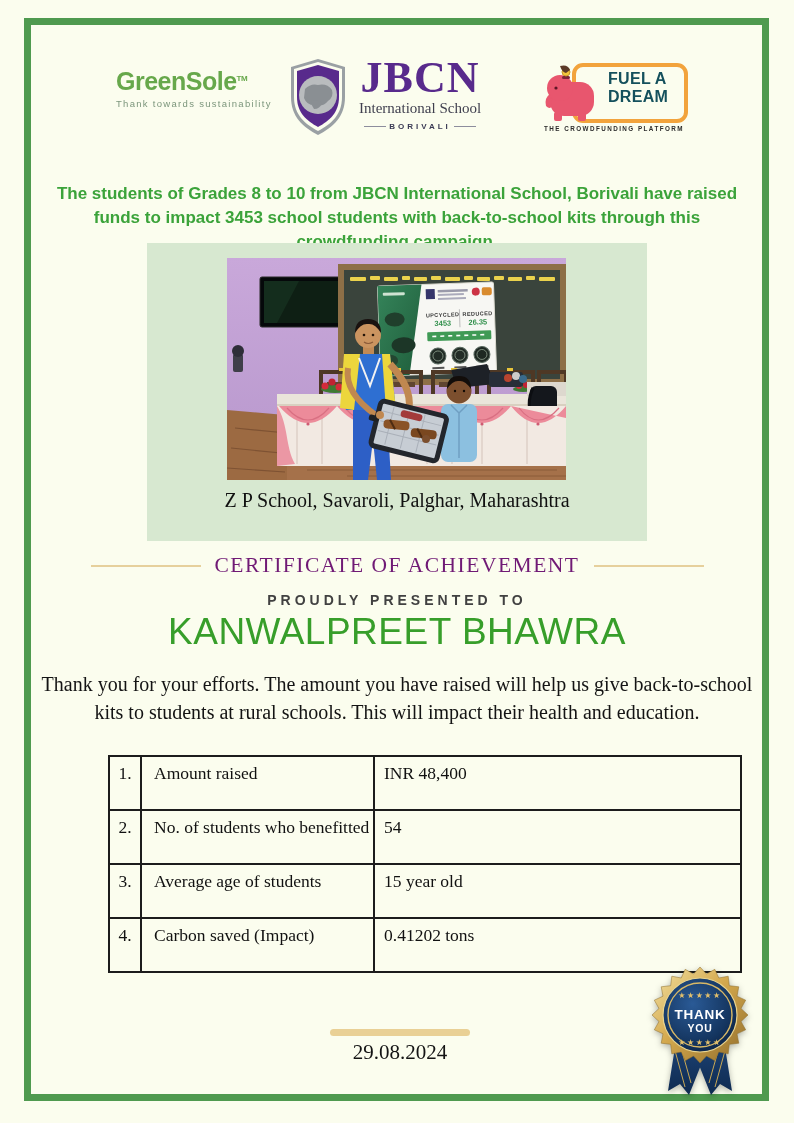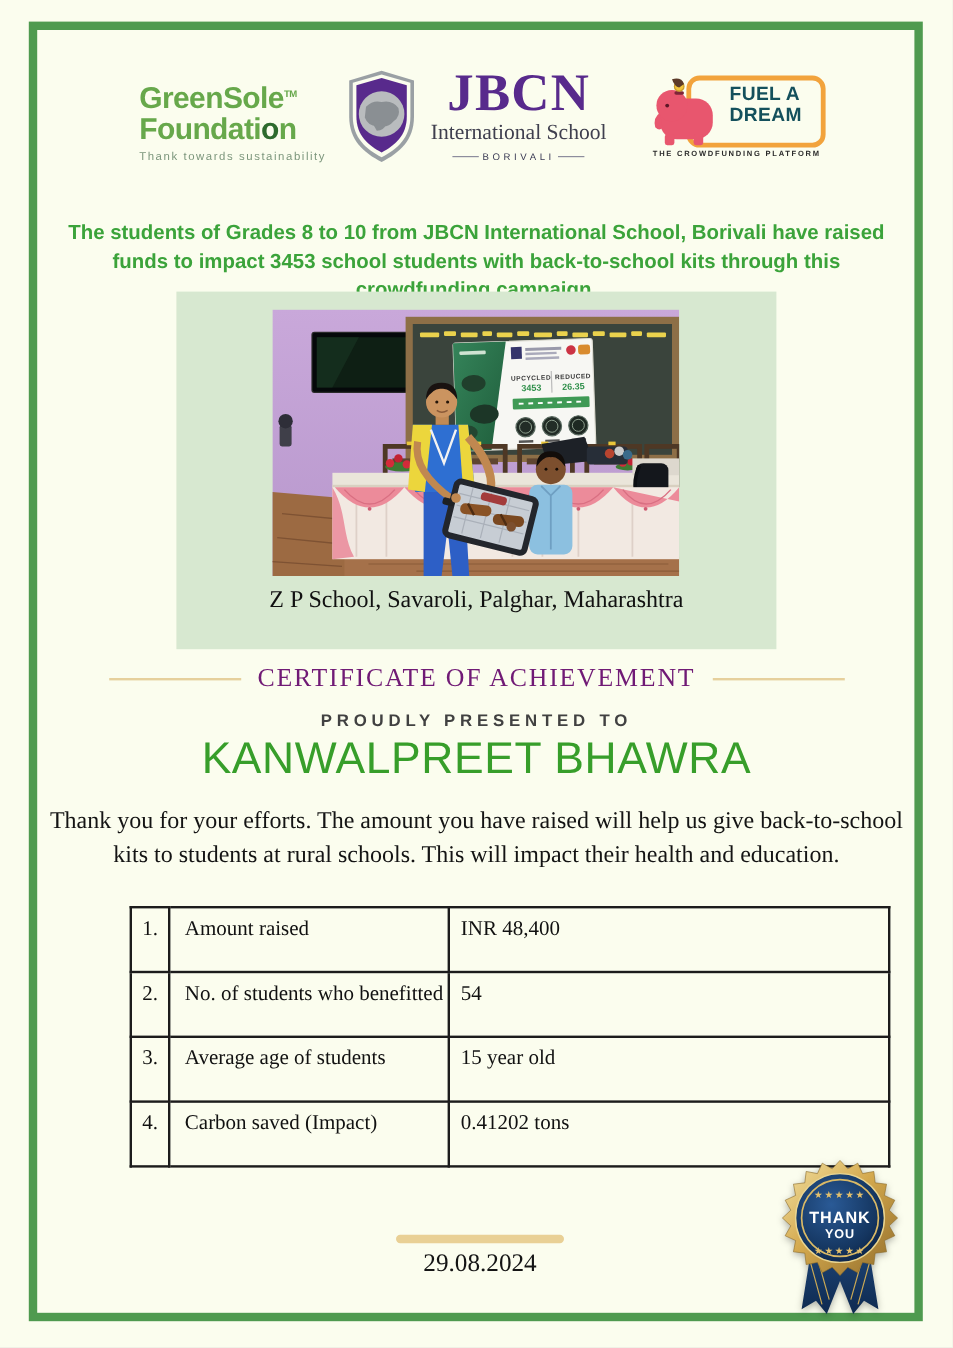--- a/index.html
+++ b/index.html
@@ -10,22 +10,22 @@
   
   .greensole{position:absolute;left:116px;top:66px;width:160px;color:#67a84b;}
   .gs-line{font-size:25px;line-height:26px;font-weight:600;letter-spacing:-0.5px;}
   .gs-tm{font-size:8px;vertical-align:super;font-weight:700;}
   .gs-o{color:#2e6b2e;font-weight:700;}
   .gs-tag{font-size:9.5px;letter-spacing:1.3px;color:#7c967c;margin-top:4px;font-weight:500;}
 
   .jbcn{position:absolute;left:287px;top:57px;display:flex;gap:10px;align-items:flex-start;}
   .jbcn-text{display:flex;flex-direction:column;align-items:center;}
   .jbcn-name{font-family:"Liberation Serif",serif;font-weight:700;font-size:44px;line-height:42px;color:#582a8c;letter-spacing:1px;}
-  .jbcn-sub{font-family:"Liberation Serif",serif;font-size:18px;color:#3f3f4e;margin-top:1px;}
-  .jbcn-city{display:flex;align-items:center;gap:3px;margin-top:5px;color:#3a3a54;font-size:8px;letter-spacing:3px;font-weight:400;}
+  .jbcn-sub{font-family:"Liberation Serif",serif;font-size:15px;color:#3f3f4e;margin-top:1px;}
+  .jbcn-city{display:flex;align-items:center;gap:3px;margin-top:5px;color:#3a3a54;font-size:8px;letter-spacing:3px;font-weight:700;}
   .jbcn-dash{width:22px;height:1px;background:#8d8d9d;}
 
   .fuel{position:absolute;left:542px;top:62px;width:146px;height:76px;}
   .fuel-box{position:absolute;left:30px;top:1px;width:108px;height:52px;border:4px solid #f2a33c;border-radius:11px;}
   .fuel-text{position:absolute;left:66px;top:8px;color:#14505c;font-weight:800;font-size:16px;line-height:18px;letter-spacing:0.3px;}
   .fuel-tag{position:absolute;left:2px;top:63px;width:146px;font-size:6.3px;letter-spacing:1.45px;color:#2b2b2b;font-weight:700;}
   .fuel-eleph{position:absolute;left:0;top:2px;}
 
   
   .intro{position:absolute;top:182px;left:42px;width:710px;text-align:center;
@@ -64,21 +64,20 @@
   .star-text{font-family:"DejaVu Sans",sans-serif;}
 </style>
 </head>
 <body>
 
 <div class="page">
   <div class="page-border"></div>
 
   <div class="greensole">
     <div class="gs-line"><span>GreenSole</span><span class="gs-tm">TM</span></div>
-    <div class="gs-line"><span>Foundati</span><span class="gs-o">o</span><span>n</span></div>
     <div class="gs-tag">Thank towards sustainability</div>
   </div>
 
   <div class="jbcn">
     <svg width="62" height="80" viewBox="0 0 62 80">
       <path d="M31 2 L58 10 V40 C58 60 46 70 31 78 C16 70 4 60 4 40 V10 Z" fill="#9aa0a4"></path>
       <path d="M31 5 L55 12 V40 C55 58 44 67 31 74 C18 67 7 58 7 40 V12 Z" fill="#fbfdee"></path>
       <path d="M31 8 L52 14 V40 C52 56 42 64 31 70 C20 64 10 56 10 40 V14 Z" fill="#582a8c"></path>
       <circle cx="31" cy="38" r="19" fill="#b9bcbe"></circle>
       <path d="M18 32 Q24 26 31 28 Q40 26 45 33 Q47 40 41 44 Q36 50 29 48 Q20 49 17 41 Z" fill="#8a8f93"></path>

